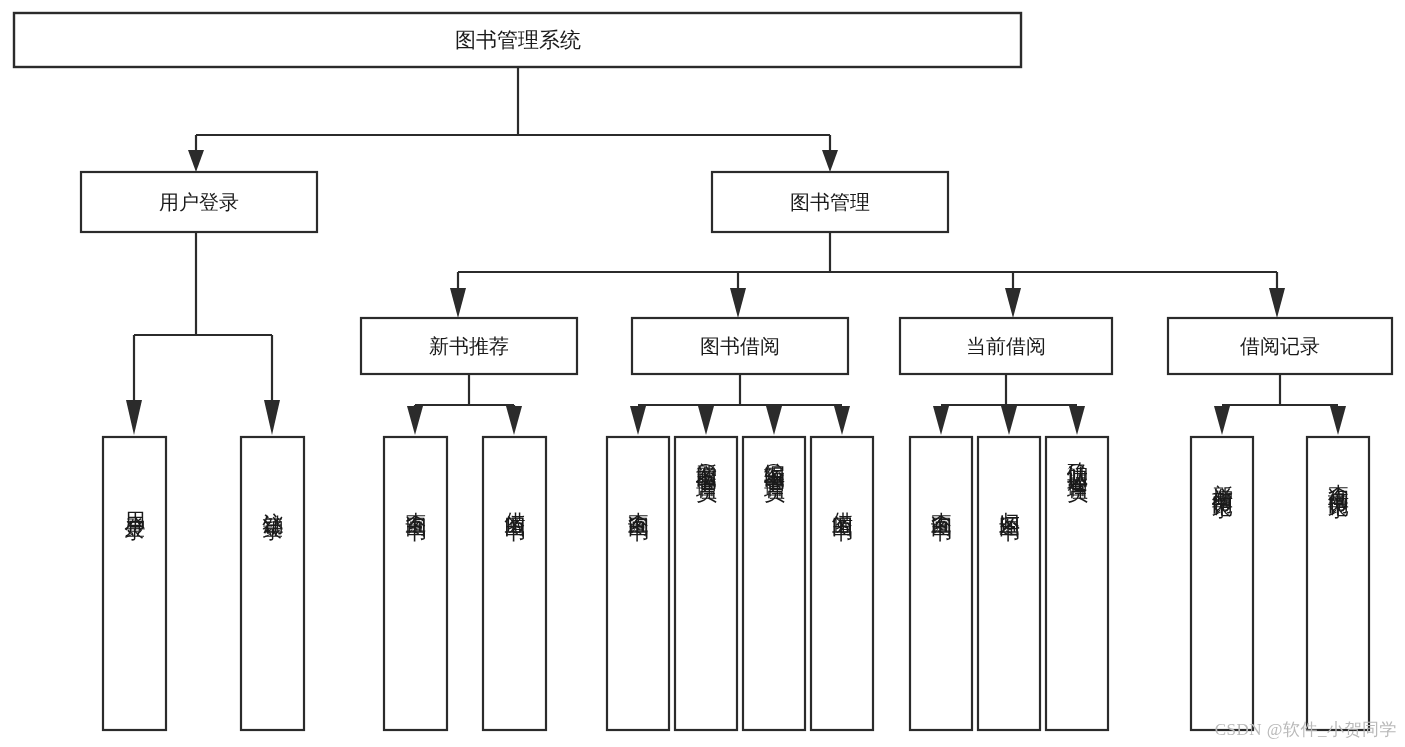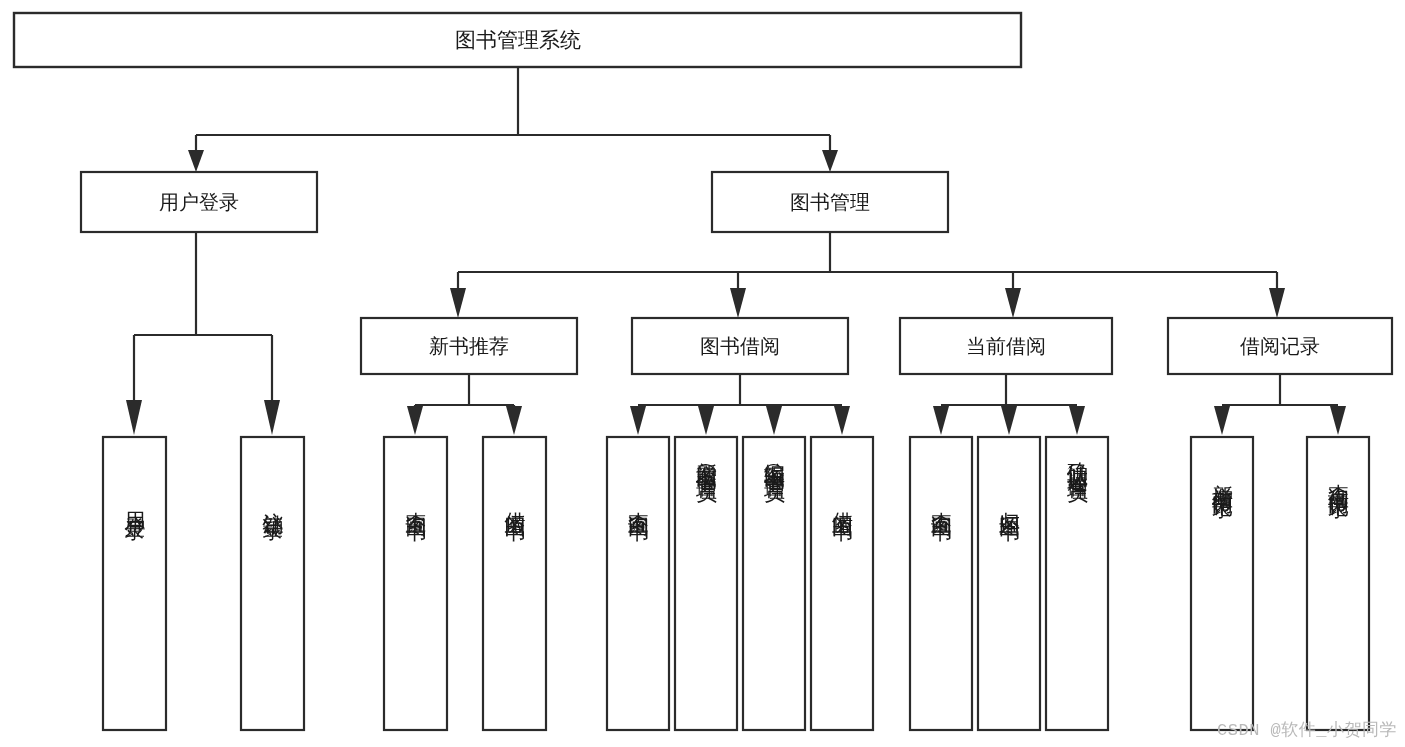--- a/index.html
+++ b/index.html
@@ -71,21 +71,21 @@
     line-height: 1;
     letter-spacing: 3px;
     color: #1a1a1a;
     white-space: nowrap;
     -webkit-text-orientation: upright;
   }
   .watermark {
     position: absolute;
     right: 8px;
     bottom: 6px;
-    font-family: Liberation Mono, monospace;
+    font-family: Liberation Serif, serif;
     font-size: 17px;
     color: #b9b9b9;
     letter-spacing: 0.5px;
     white-space: nowrap;
   }
 </style>
 </head>
 <body>
 
 <div id="diagram-root">

